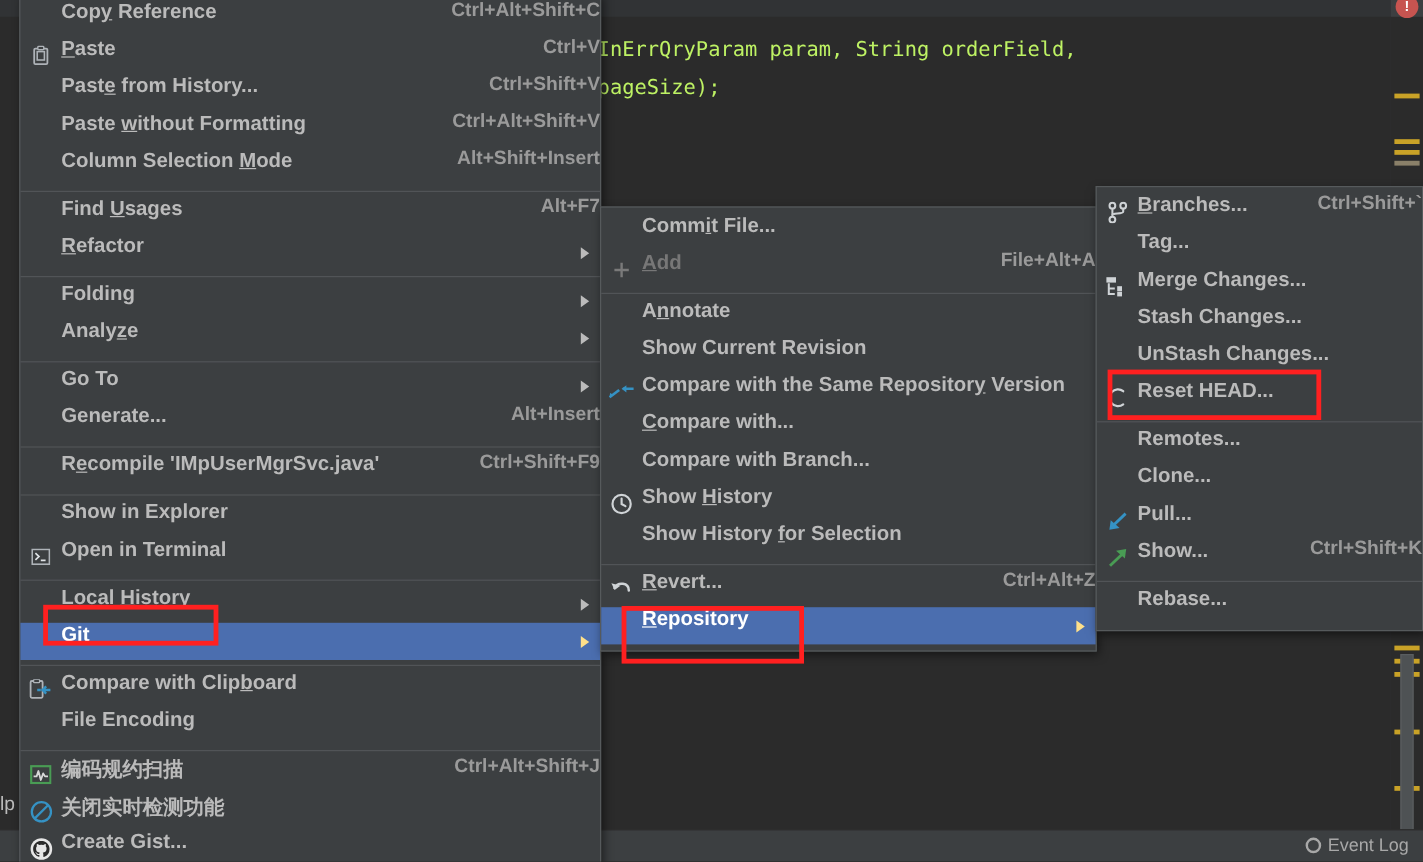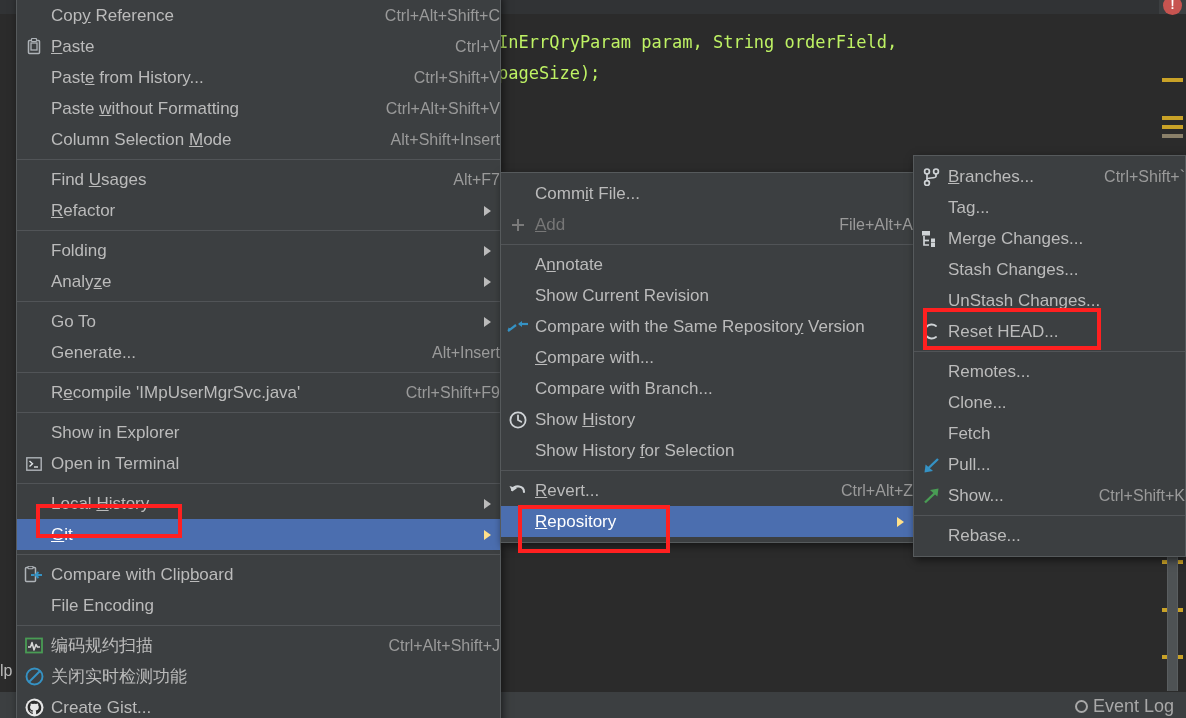--- a/index.html
+++ b/index.html
@@ -53,21 +53,21 @@
     line-height: 19px; text-align: center;
   }
 
   
   .statusbar {
     position: absolute; left: 0; right: 0; bottom: 0; height: 26px;
     background: #3c3f41; border-top: 1px solid #2b2b2b;
   }
   .event-log {
     position: absolute; right: 12px; top: 4px;
-    color: #a8a8a8; font-size: 18px;
+    color: #a8a8a8; font-size: 15px;
     display: flex; align-items: center; gap: 5px;
   }
   .ring {
     width: 13px; height: 13px; border: 2px solid #a8a8a8;
     border-radius: 50%; box-sizing: border-box;
   }
   .help-ghost {
     position: absolute; left: 0; top: 662px;
     color: #bbbbbb; font-size: 16px;
   }
@@ -76,27 +76,28 @@
   .menu {
     position: absolute;
     background: #3c3f41;
     border: 1px solid #565a5c;
     box-shadow: 2px 3px 8px rgba(0,0,0,0.55);
     padding: 5px 0;
     box-sizing: border-box;
   }
   .mi {
     position: relative;
-    display: flex; align-items: center;
+    display: flex; 
     height: 31px;
     padding: 0 0 0 0;
     color: #bbbbbb;
     font-size: 17px;
     white-space: nowrap;
     cursor: default;
+    font-weight: bold;
   }
   .mi.selected { background: #4b6eaf; color: #ffffff; }
   .mi.disabled { color: #777777; }
   .mi .ic {
     width: 34px; min-width: 34px;
     display: flex; align-items: center; justify-content: center;
   }
   .mi .lbl { flex: 1; padding-right: 22px; }
   .mi .acc {
     color: #9a9a9a; font-size: 16px; 
@@ -434,24 +435,20 @@
       <div class="sep"></div>
       <div class="mi">
         <span class="ic"></span>
         <span class="lbl">Remotes...</span>
       </div>
       <div class="mi">
         <span class="ic"></span>
         <span class="lbl">Clone...</span>
       </div>
       <div class="mi">
-        <span class="ic"></span>
-        <span class="lbl">Fetch</span>
-      </div>
-      <div class="mi">
         <span class="ic">
           <span class="gi"><svg width="19" height="18" viewBox="0 0 19 18">
               <path d="M16 3 L5 13.5" stroke="#3592c4" stroke-width="2.4"></path>
               <path d="M2.5 16.5 L3.6 8.6 L11 15 z" fill="#3592c4"></path>
             </svg></span>
         </span>
         <span class="lbl">Pull...</span>
       </div>
       <div class="mi">
         <span class="ic">

